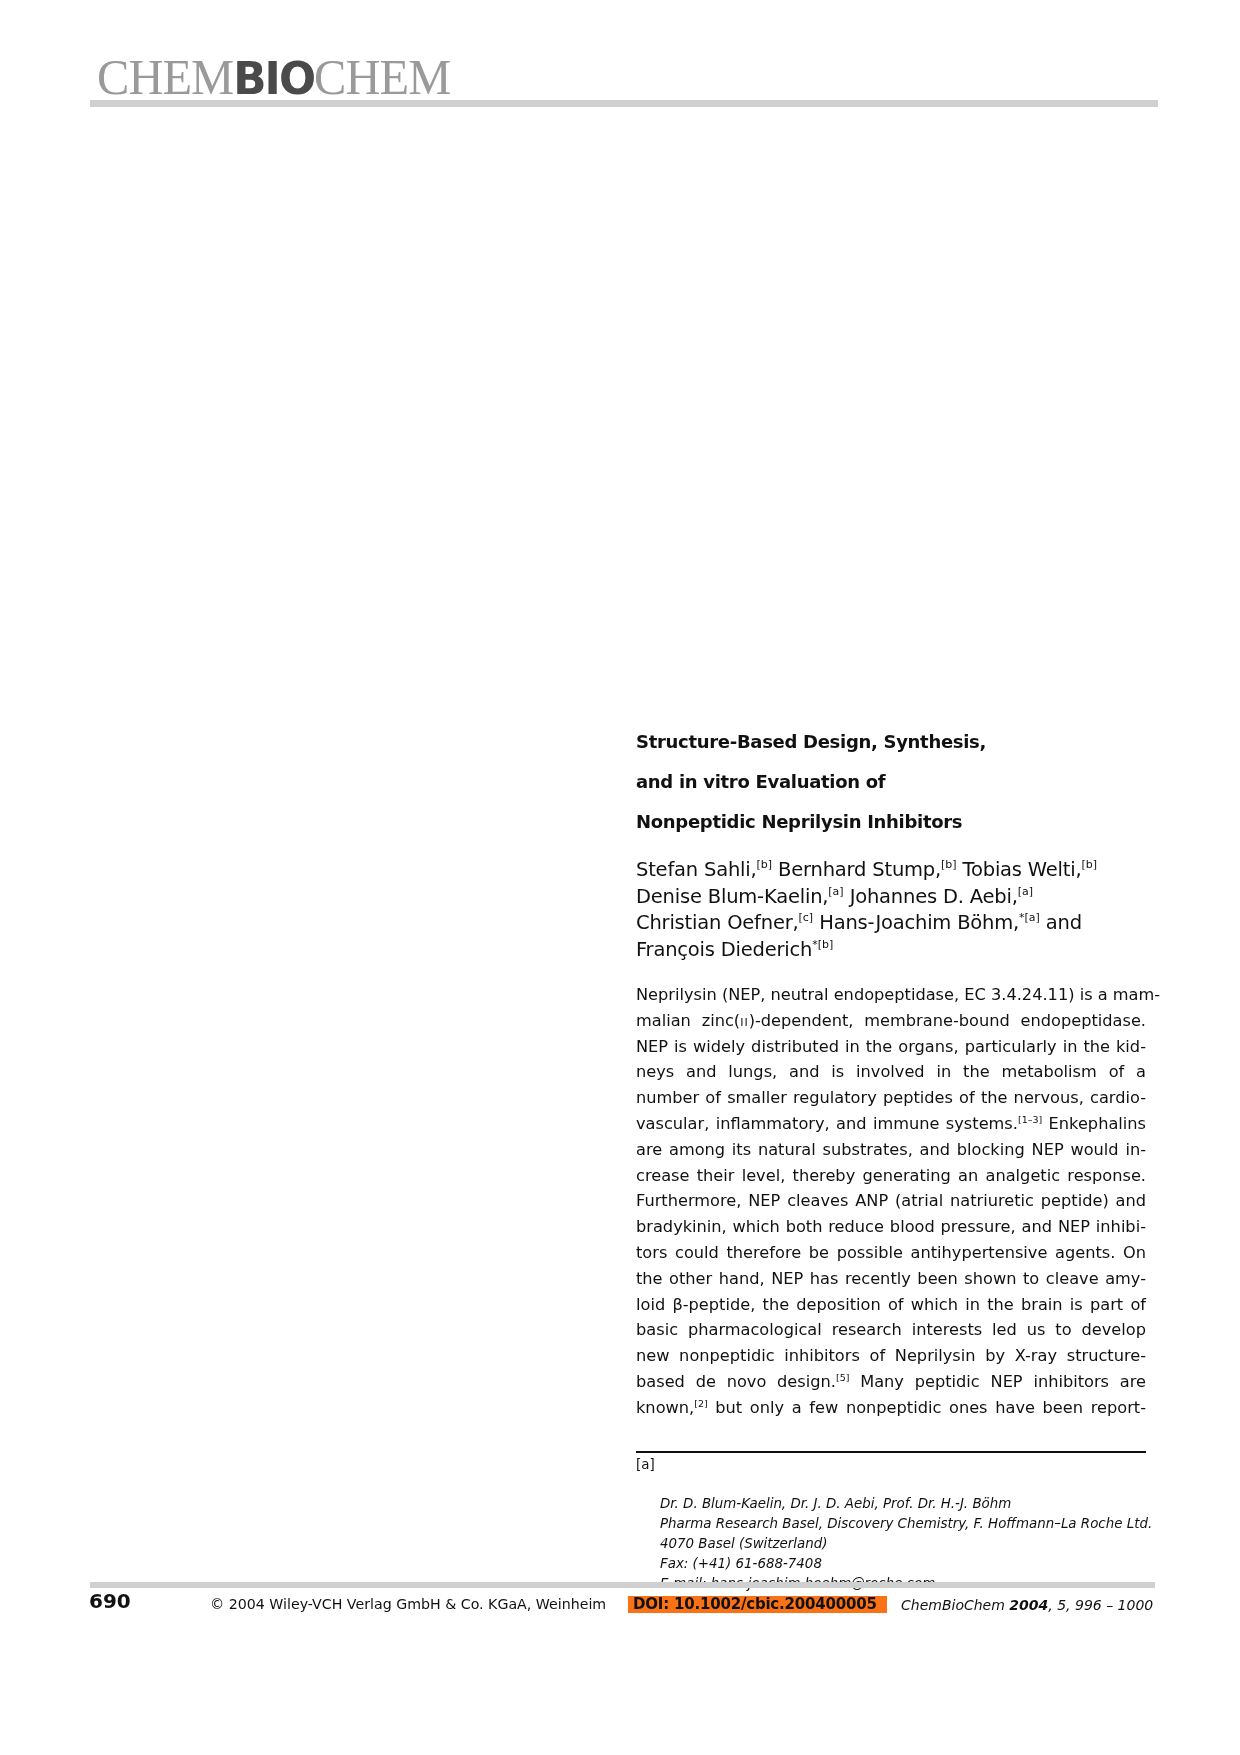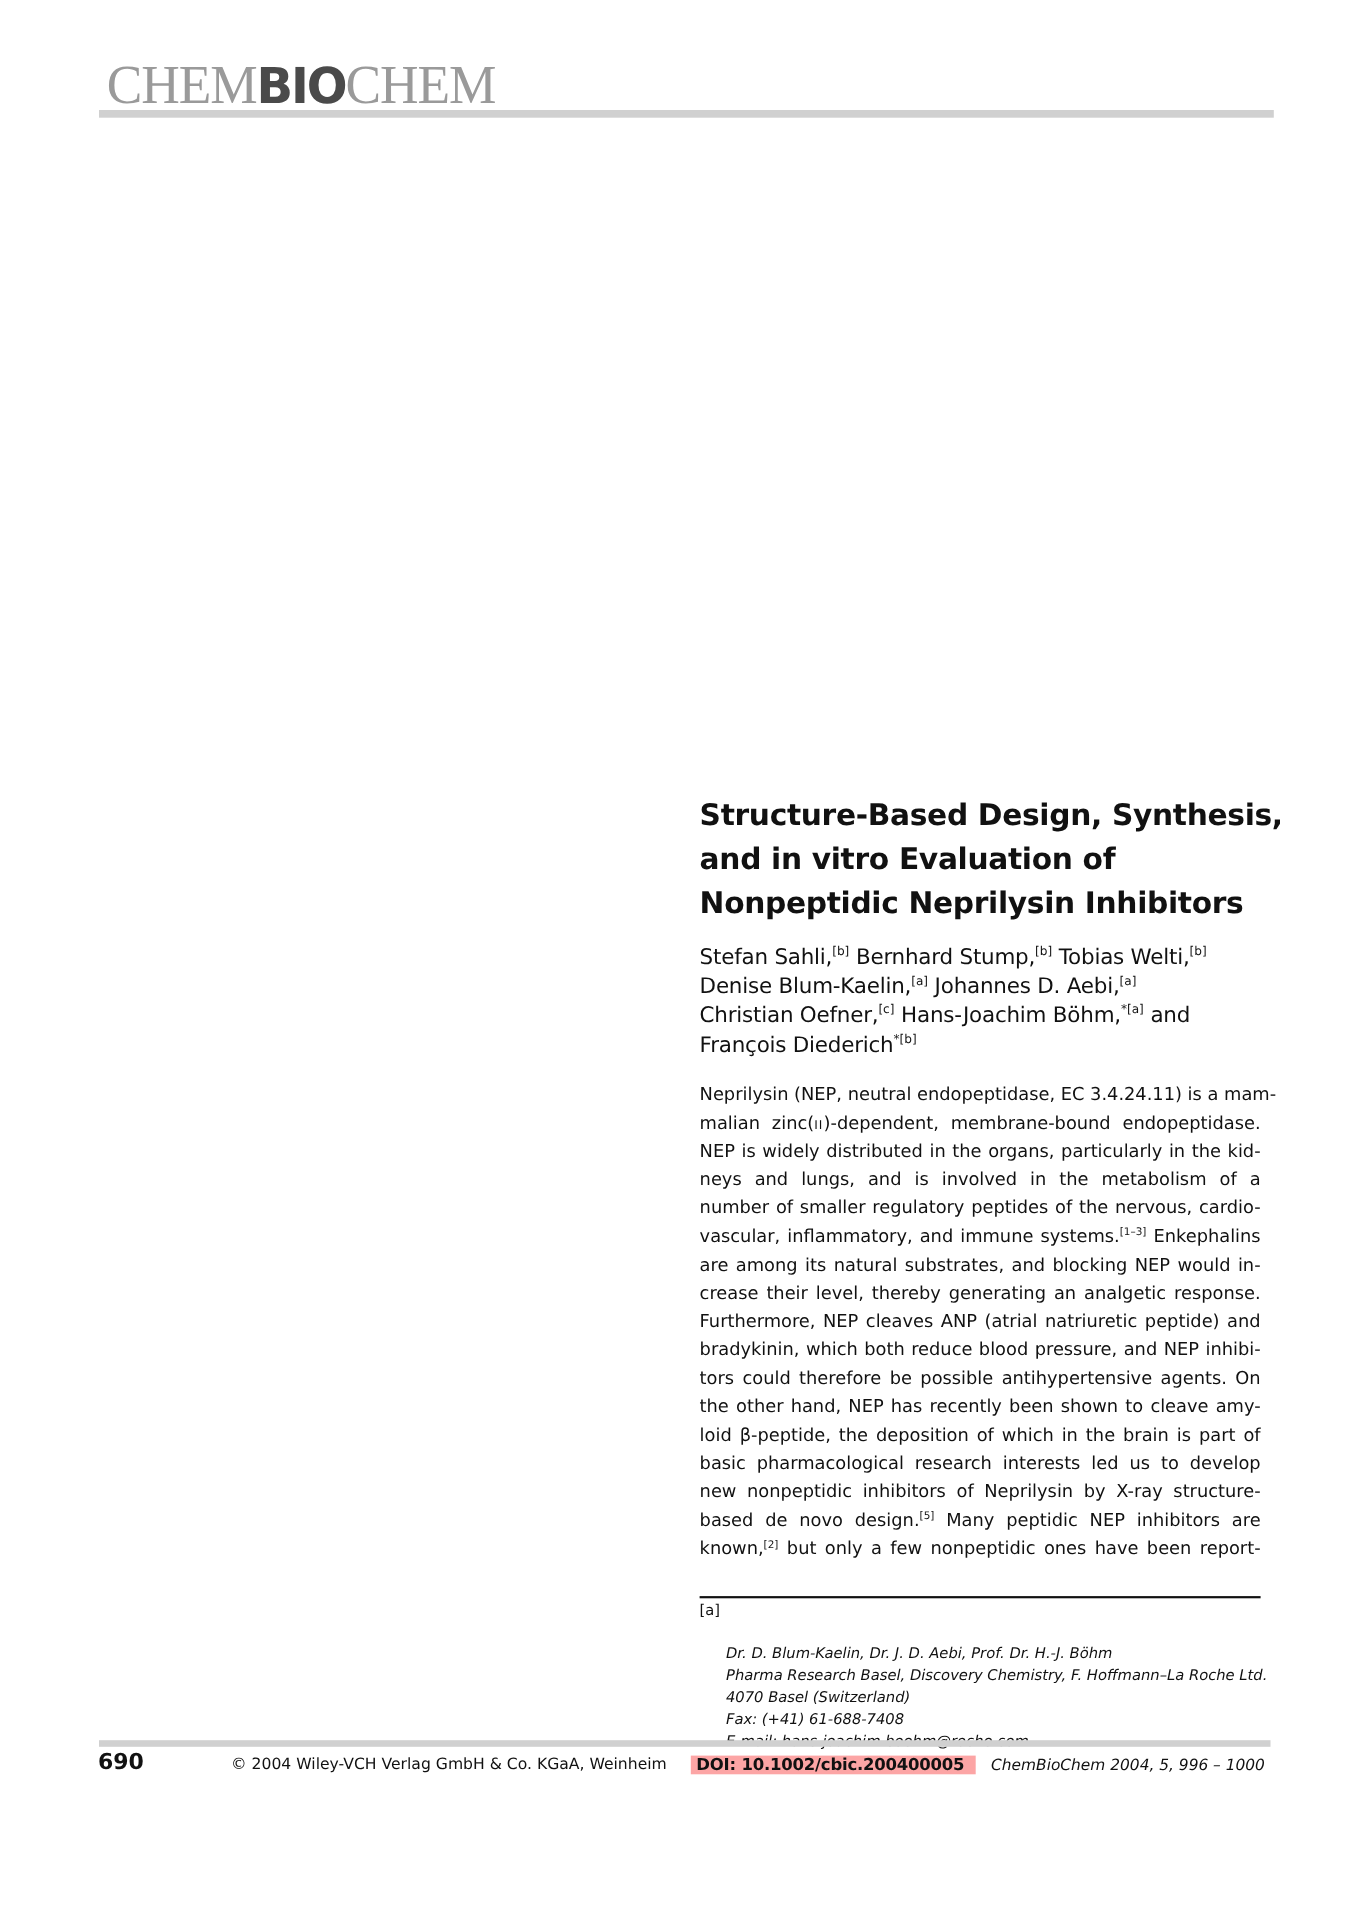--- a/index.html
+++ b/index.html
@@ -5,45 +5,45 @@
   html, body { margin: 0; padding: 0; background: #ffffff; }
   body { width: 1240px; height: 1755px; position: relative; overflow: hidden;
          font-family: "DejaVu Sans", sans-serif; color: #111; }
   .logo { position: absolute; left: 97px; top: 52px; height: 50px;
           font-family: "Liberation Serif", serif; font-size: 50px; line-height: 50px;
           letter-spacing: -1px; white-space: nowrap; color: #9a9a9a; transform: scaleX(0.97); transform-origin: left top; }
   .logo .bio { font-family: "DejaVu Sans", sans-serif; font-weight: bold; color: #4a4a4a; font-size: 45px; letter-spacing: -2px; }
   .header-bar { position: absolute; left: 90px; top: 100px; width: 1068px; height: 7px; background: #d0d0d0; }
 
   .col { position: absolute; left: 636px; width: 510px; }
-  .title { top: 722px; font-family: "DejaVu Sans", sans-serif; font-weight: bold; font-size: 27px; line-height: 40px; color: #111; letter-spacing: -0.3px; }
+  .title { top: 722px; font-family: "DejaVu Sans", sans-serif; font-weight: bold; font-size: 18px; line-height: 40px; color: #111; letter-spacing: -0.3px; }
   .title div { white-space: nowrap; }
   .authors { top: 857px; font-size: 19.5px; line-height: 26.5px; color: #111; letter-spacing: -0.2px; }
   .authors div { white-space: nowrap; }
   sup.ref { font-size: 11px; vertical-align: 8px; line-height: 0; letter-spacing: 0; }
   sup.ref-s { font-size: 9.5px; vertical-align: 6px; line-height: 0; letter-spacing: 0; }
 
   .body-text { top: 982px; font-size: 16.2px; line-height: 25.8px; color: #111; }
   .line { text-align: justify; text-align-last: justify; white-space: nowrap; height: 25.8px; overflow: visible; }
   .line.last { text-align-last: justify; }
 
   .fn-rule { position: absolute; left: 636px; top: 1451px; width: 510px; height: 2px; background: #111; }
   .footnote { position: absolute; left: 636px; top: 1455px; width: 520px; font-size: 13.4px; line-height: 20px; color: #111; }
   .footnote .row { display: flex; }
   .footnote .mark { width: 24px; flex: none; font-style: normal; }
   .footnote .lines { font-style: italic; margin-top: 39px; }
   .footnote .lines div { white-space: nowrap; }
 
   .footer-bar { position: absolute; left: 90px; top: 1582px; width: 1065px; height: 6px; background: #d0d0d0; }
   .page-num { position: absolute; left: 89px; top: 1590px; font-weight: bold; font-size: 20px; line-height: 22px; color: #111; }
   .copyright { position: absolute; left: 210px; top: 1595px; font-size: 14.2px; line-height: 18px; color: #111; white-space: nowrap; }
-  .doi { position: absolute; left: 628px; top: 1596px; width: 259px; height: 17px; background: #fca5a5; }
+  .doi { position: absolute; left: 628px; top: 1596px; width: 259px; height: 17px; background: #f97316; }
   .doi span { display: block; padding-left: 5px; font-weight: bold; font-size: 15px; line-height: 17px; color: #111; white-space: nowrap; letter-spacing: -0.2px; }
   .journal-ref { position: absolute; left: 901px; top: 1596px; font-size: 14px; line-height: 18px; font-style: italic; color: #111; white-space: nowrap; }
-  .journal-ref b { font-weight: normal; }
+  .journal-ref b { font-weight: bold; }
 </style>
 </head>
 <body>
 
 <div class="logo">
   <span>CHEM</span><span class="bio">BIO</span><span>CHEM</span>
 </div>
 <div class="header-bar"></div>
 
 <div class="col title">

